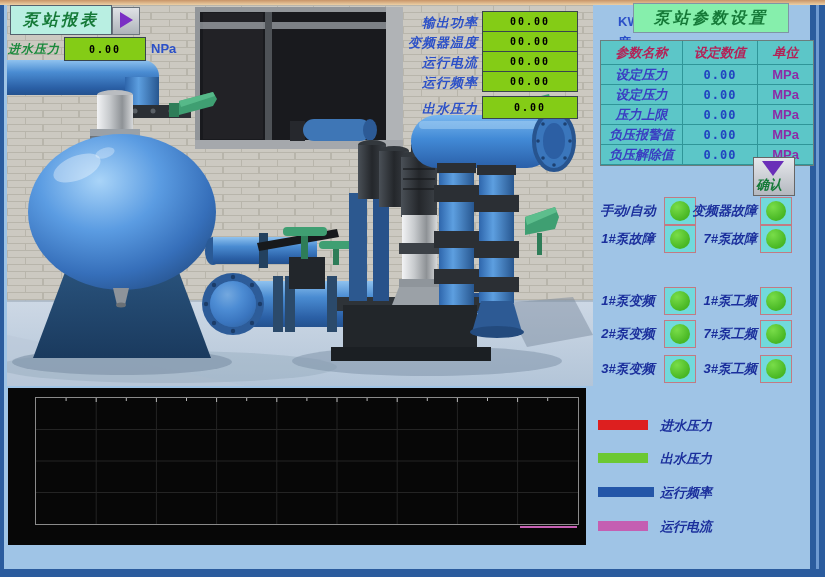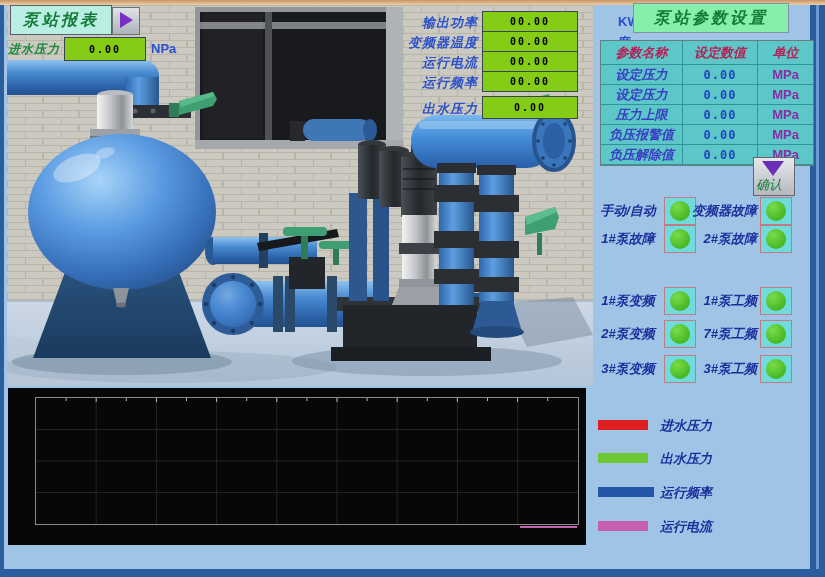--- a/index.html
+++ b/index.html
@@ -53,21 +53,21 @@
   .ptable span:nth-child(3n){border-right:none;}
   .th{height:23px !important;color:#b42257;font-weight:bold;font-style:italic;}
   .tname{color:#3a3ec2;font-weight:bold;font-style:italic;}
   .tval{color:#2144c0;font-weight:bold;font-family:"DejaVu Sans Mono",monospace;font-size:12px !important;letter-spacing:1px;cursor:pointer;}
   .tunit{color:#8e2ba6;font-weight:bold;}
 
   .confirm-btn{left:753px;top:157px;width:40px;height:37px;background:linear-gradient(180deg,#e6e8ec,#b4b8bf);
     border:1px solid #666;cursor:pointer;}
   .confirm-tri{position:absolute;left:8px;top:3px;width:0;height:0;border-left:11px solid transparent;
     border-right:11px solid transparent;border-top:15px solid #6a2fb8;}
-  .confirm-label{position:absolute;left:2px;bottom:1px;font-size:13px;font-weight:normal;font-style:italic;color:#157a38;}
+  .confirm-label{position:absolute;left:2px;bottom:1px;font-size:13px;font-weight:bold;font-style:italic;color:#157a38;}
 
   
   .statusgrid{left:595px;top:197px;width:216px;height:190px;}
   .srow{position:absolute;left:0;width:216px;height:27px;}
   .slabel{position:absolute;top:5px;font-size:13px;font-weight:bold;font-style:italic;color:#1b2f9c;white-space:nowrap;}
   .c1{left:0;width:66px;text-align:center;}
   .c2{left:88px;width:74px;text-align:right;}
   .sbox{position:absolute;top:0;width:30px;height:26px;background:#72d9dc;border:1px solid #c27a84;
     display:flex;align-items:center;justify-content:center;}
   .c1b{left:69px;}
@@ -393,21 +393,21 @@
     <span class="slabel c2">变频器故障</span>
     <span class="sbox c2b" data-state="status_indicators.1.state" data-state-value="on">
         <i class="lamp"></i>
       </span>
   </div>
   <div class="srow" style="top:28px">
     <span class="slabel c1">1#泵故障</span>
     <span class="sbox c1b" data-state="status_indicators.2.state" data-state-value="on">
         <i class="lamp"></i>
       </span>
-    <span class="slabel c2">2#泵故障</span>
+    <span class="slabel c2">7#泵故障</span>
     <span class="sbox c2b" data-state="status_indicators.3.state" data-state-value="on">
         <i class="lamp"></i>
       </span>
   </div>
   <div class="srow" style="top:90px">
     <span class="slabel c1">1#泵变频</span>
     <span class="sbox c1b" data-state="status_indicators.6.state" data-state-value="on">
         <i class="lamp"></i>
       </span>
     <span class="slabel c2">1#泵工频</span>

